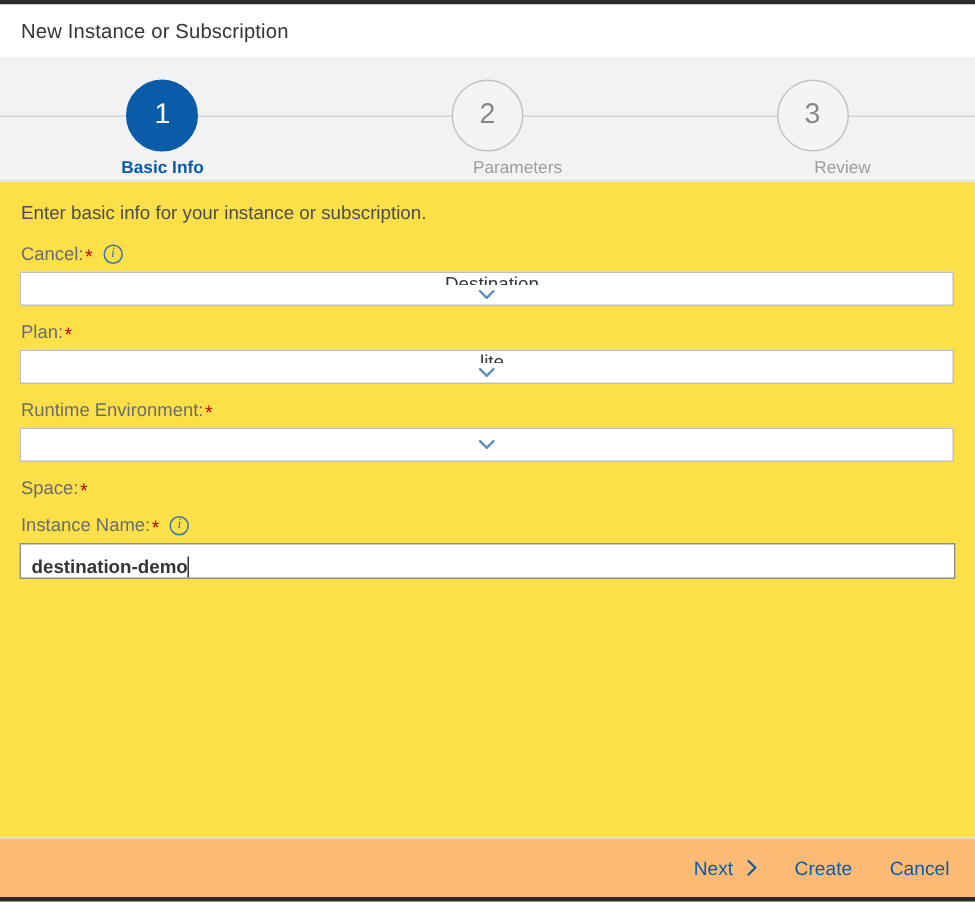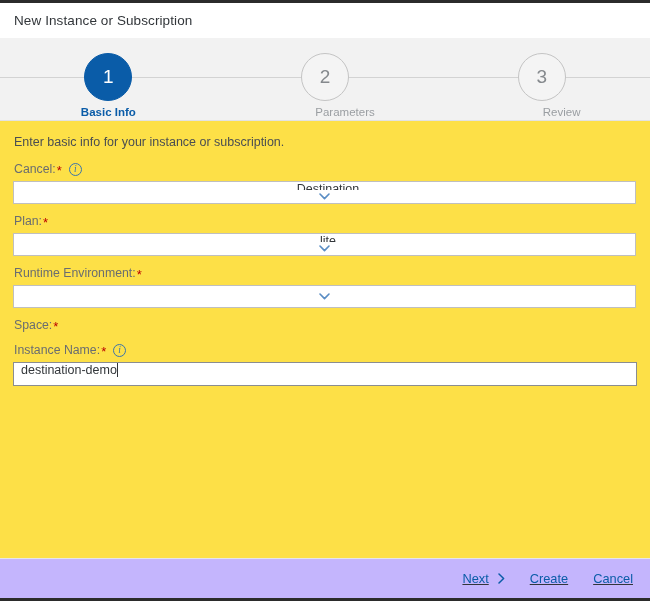--- a/index.html
+++ b/index.html
@@ -180,22 +180,23 @@
   }
   .select-chevron svg { display: block; }
 
   .text-input {
     position: relative;
     height: 24px;
     background: #ffffff;
     border: 1px solid #8a8d90;
     box-sizing: border-box;
     display: flex;
-    align-items: flex-start;
+    align-items: flex-end;
     width: 624px;
+    font-weight: bold;
   }
   .text-input-value {
     font-size: 12.5px;
     color: #32363a;
     padding-left: 7px;
     position: relative;
     white-space: nowrap;
   }
   .caret {
     display: inline-block;
@@ -203,28 +204,27 @@
     height: 14px;
     background: #32363a;
     vertical-align: -3px;
     margin-left: 0px;
   }
 
   
   .footer-bar {
     height: 40px;
     min-height: 40px;
-    background: #c4b5fd;
+    background: #fdba74;
     border-top: 1px solid #e6e6e6;
     display: flex;
     align-items: center;
     justify-content: flex-end;
     padding-right: 17px;
     box-sizing: border-box;
-    text-decoration: underline;
   }
   .footer-btn {
     font-size: 12.8px;
     color: #0a5ca8;
     display: inline-flex;
     align-items: center;
     margin-left: 25px;
     cursor: pointer;
     white-space: nowrap;
   }

